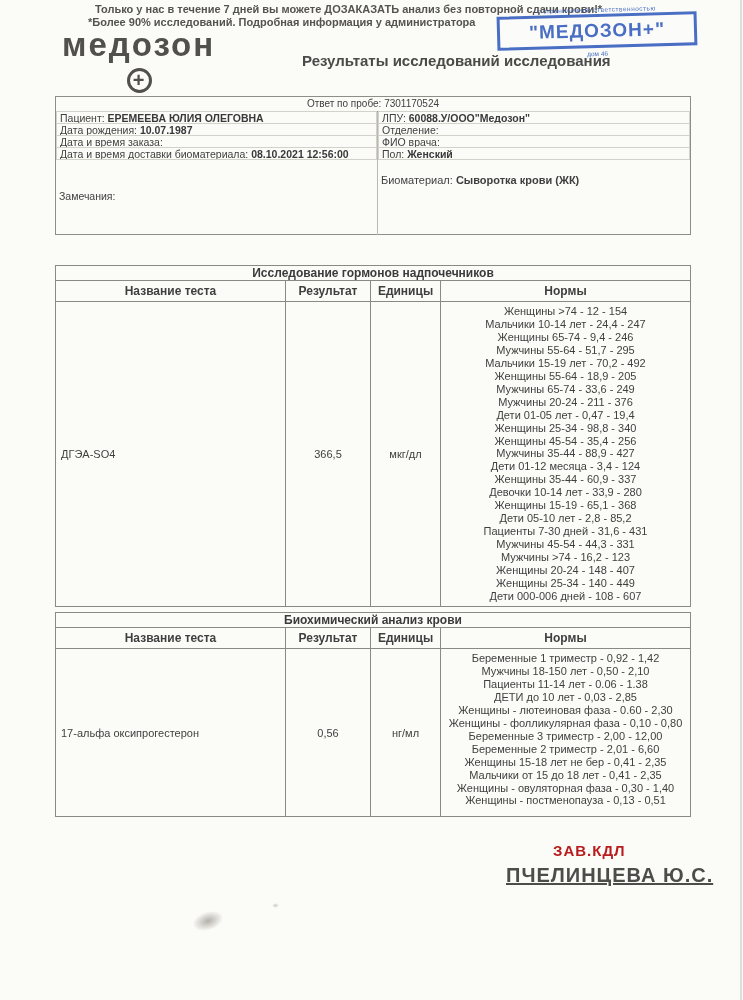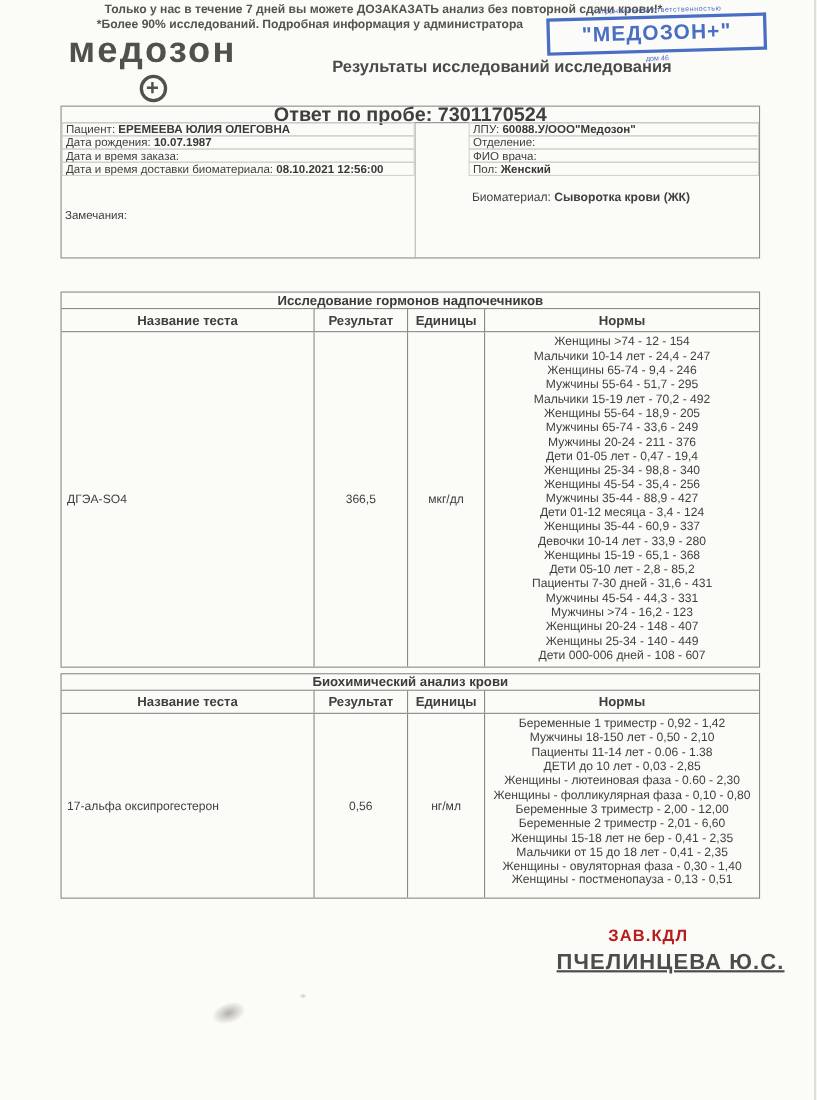--- a/index.html
+++ b/index.html
@@ -24,22 +24,22 @@
   .page-title { position:absolute; top:52px; left:302px; font-size:15px; font-weight:bold; color:#4a4a48; }
 
   
   .stamp { position:absolute; top:6px; left:497px; width:200px; color:#3b63c0; transform:rotate(-1.6deg); text-align:center; opacity:.92; }
   .stamp-small-top { font-size:6.5px; letter-spacing:.5px; margin-bottom:1px; white-space:nowrap; overflow:hidden; }
   .stamp-box { border:3px solid #3b63c0; padding:3px 6px; font-size:19px; font-weight:bold; letter-spacing:1px; background:rgba(255,255,255,.15); }
   .stamp-small-bottom { font-size:6.5px; margin-top:2px; }
 
   
   .info-box { position:absolute; top:96px; left:55px; width:636px; height:139px; border:1px solid #8e8d88; font-size:10.5px; }
-  .info-header { height:15px; border-bottom:1px solid #8e8d88; text-align:center; font-weight:bold; font-size:18px; line-height:14px; }
-  .info-cols { display:flex; height:123px;gap:48px; }
+  .info-header { height:15px; border-bottom:1px solid #8e8d88; text-align:center; font-weight:normal; font-size:10px; line-height:14px; }
+  .info-cols { display:flex; height:123px; }
   .info-left { width:322px; border-right:1px solid #b9b8b2; padding:0; }
   .info-right { flex:1; }
   .info-row { border:1px solid #d2d1ca; padding:0 3px; height:13px; line-height:12px; white-space:nowrap; overflow:hidden; margin-top:-1px; }
   .info-row b { font-weight:bold; color:#39393a; }
   .biomaterial-row { margin-top:14px; padding:0 3px; font-size:11px; }
   .biomaterial-row b { font-weight:bold; }
   .remarks-row { margin-top:30px; padding:0 3px; }
 
   
   .section-table { position:absolute; left:55px; width:636px; border:1px solid #8a8984; }

